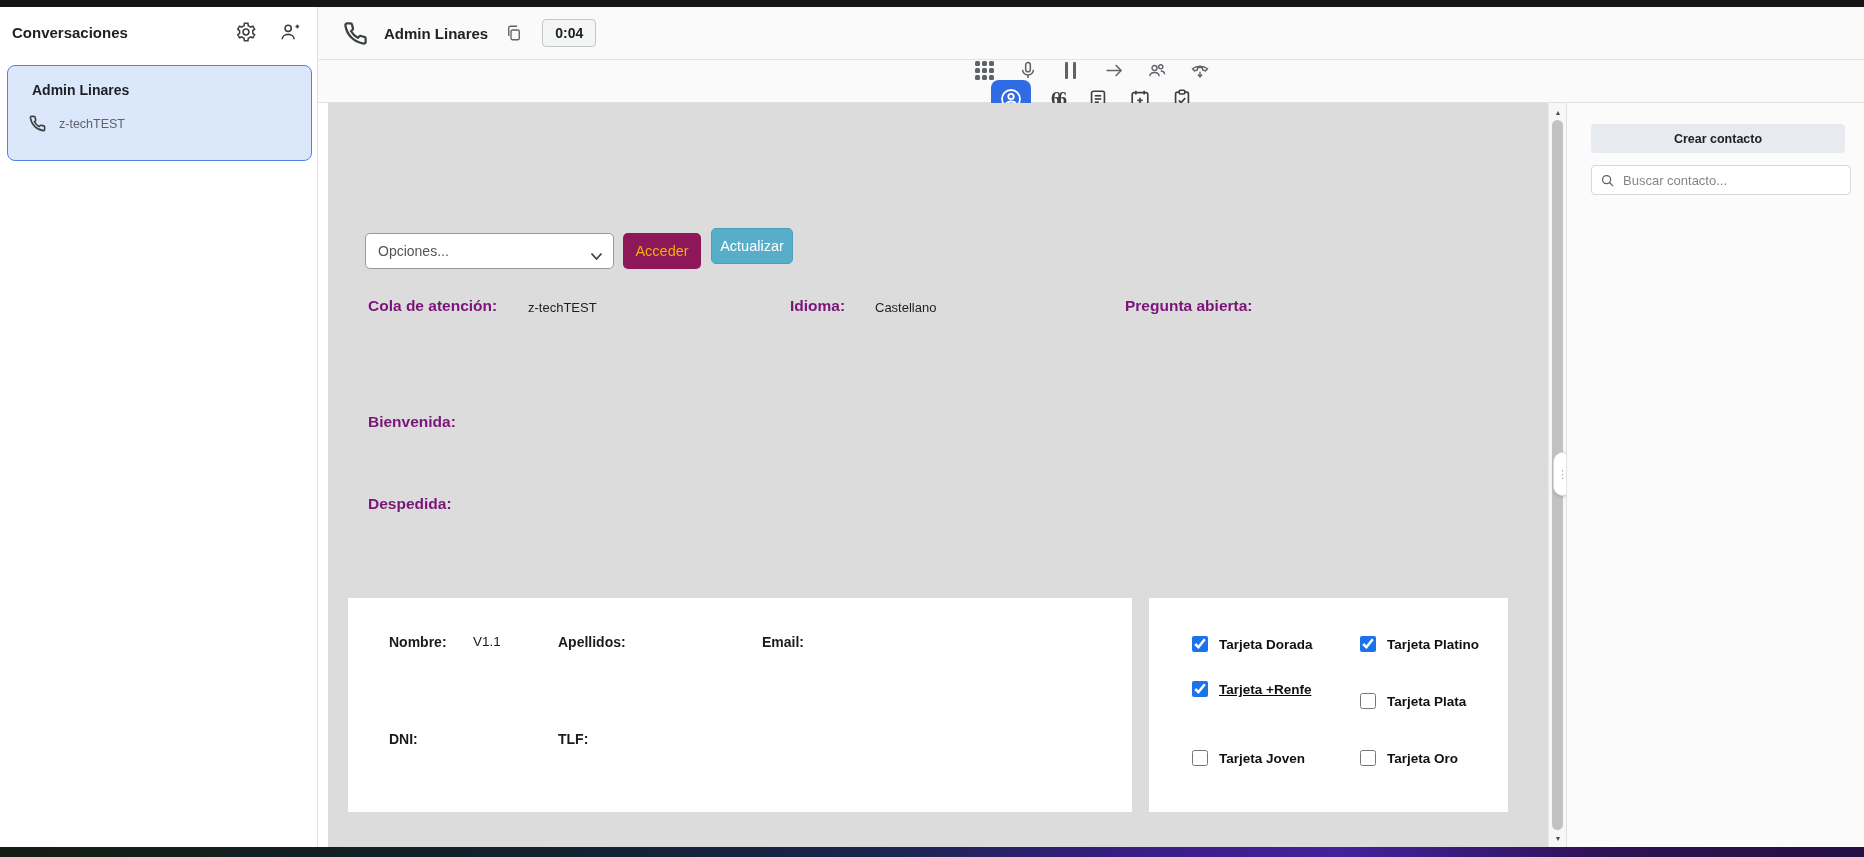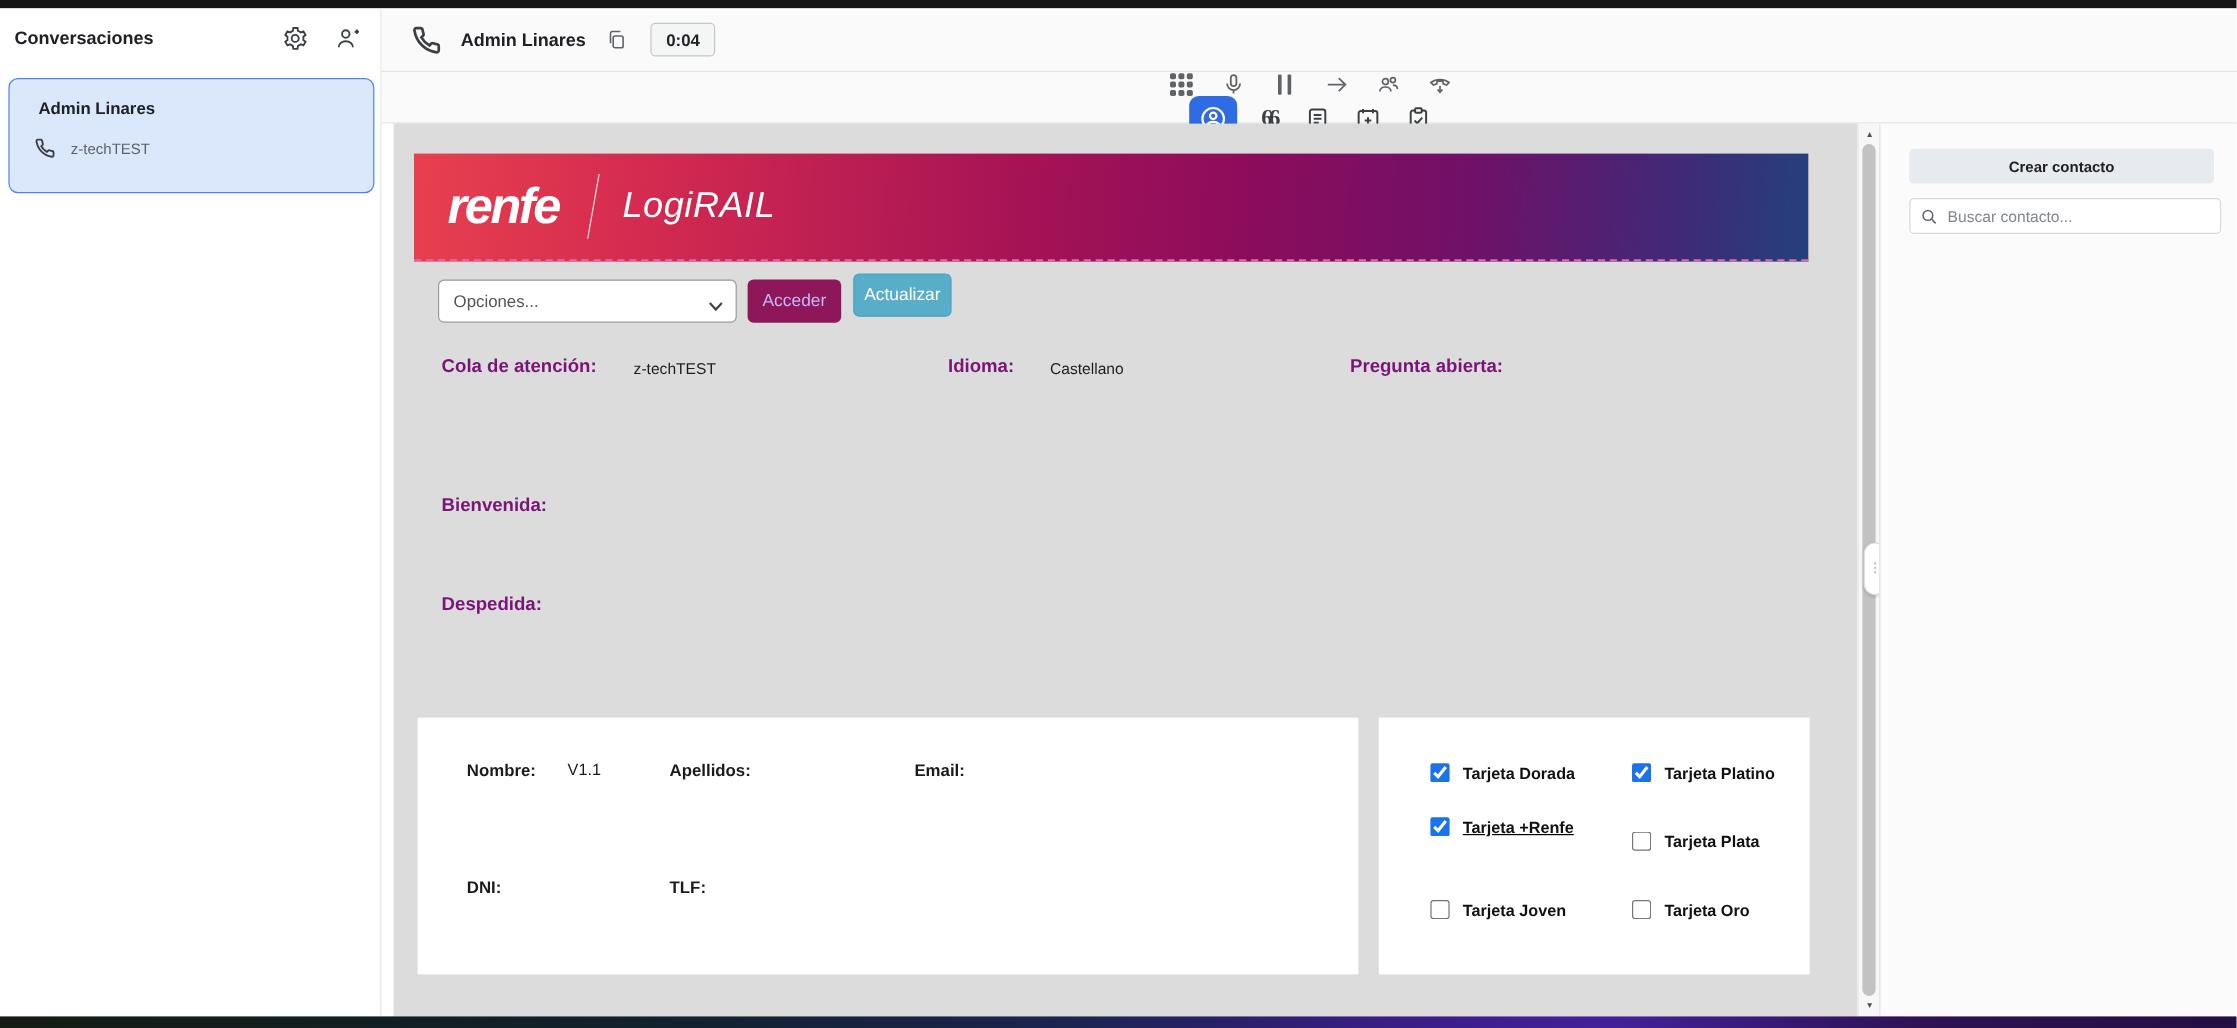--- a/index.html
+++ b/index.html
@@ -58,21 +58,21 @@
     background:linear-gradient(93deg,#e8404f 0%,#d52b50 16%,#a51355 44%,#8c0c5c 60%,#6f1168 76%,#3f2a78 91%,#24407c 100%);
     border-bottom:2px dashed #d56fa7; display:flex; align-items:center; padding-left:28px; }
   .brand-logo { color:#fff; font-size:42px; font-weight:800; font-style:italic; letter-spacing:-2px; }
   .brand-sep { width:1px; height:54px; background:rgba(255,255,255,.85); margin:0 24px 0 28px; transform:skewX(-10deg); }
   .brand-product { color:#fff; font-size:30px; font-style:italic; font-weight:500; letter-spacing:0.5px; }
 
   .options-select { position:absolute; left:37px; top:130px; width:249px; height:36px; background:#fff;
     border:1px solid #9a9a9a; border-radius:5px; font-size:14px; color:#555; padding:0 30px 0 12px;
     appearance:none; -webkit-appearance:none; font-family:"Liberation Sans", sans-serif; }
   .select-chevron { position:absolute; left:262px; top:144px; pointer-events:none; }
-  .btn-acceder { position:absolute; left:295px; top:130px; width:78px; height:36px; background:#8d1758; color:#c4b5fd;
+  .btn-acceder { position:absolute; left:295px; top:130px; width:78px; height:36px; background:#8d1758; color:#eab308;
     border:none; border-radius:5px; font-size:14.5px; cursor:pointer; font-family:"Liberation Sans", sans-serif; }
   .btn-actualizar { position:absolute; left:383px; top:125px; width:82px; height:36px; background:#58adc9; color:#fff;
     border:1px solid #4aa0c0; border-radius:5px; font-size:14.5px; cursor:pointer; font-family:"Liberation Sans", sans-serif; }
 
   .plabel { position:absolute; font-size:15.5px; font-weight:bold; color:#7a1478; }
   .pvalue { position:absolute; font-size:13px; color:#1f1f1f; }
 
   .panel { position:absolute; top:495px; height:214px; background:#fff; }
   .panel-form { left:20px; width:784px; }
   .panel-cards { left:821px; width:359px; }
@@ -250,25 +250,20 @@
           <rect x="9" y="2.5" width="6" height="4" rx="1" fill="#fafafa"></rect>
           <polyline points="8.5,13.5 11,16 15.5,11"></polyline>
         </svg>
       </button>
     </div>
   </div>
 
   <div class="main-gutter"></div>
   <div class="main">
 
-    <div class="banner">
-      <span class="brand-logo">renfe</span>
-      <span class="brand-sep"></span>
-      <span class="brand-product">LogiRAIL</span>
-    </div>
 
     <select class="options-select">
       <option>Opciones...</option>
     </select>
     <span class="select-chevron">
       <svg width="13" height="9" viewBox="0 0 13 9" fill="none" stroke="#444" stroke-width="1.8">
           <polyline points="1.5,1.5 6.5,7 11.5,1.5"></polyline>
         </svg>
     </span>
     <button class="btn-acceder">Acceder</button>

